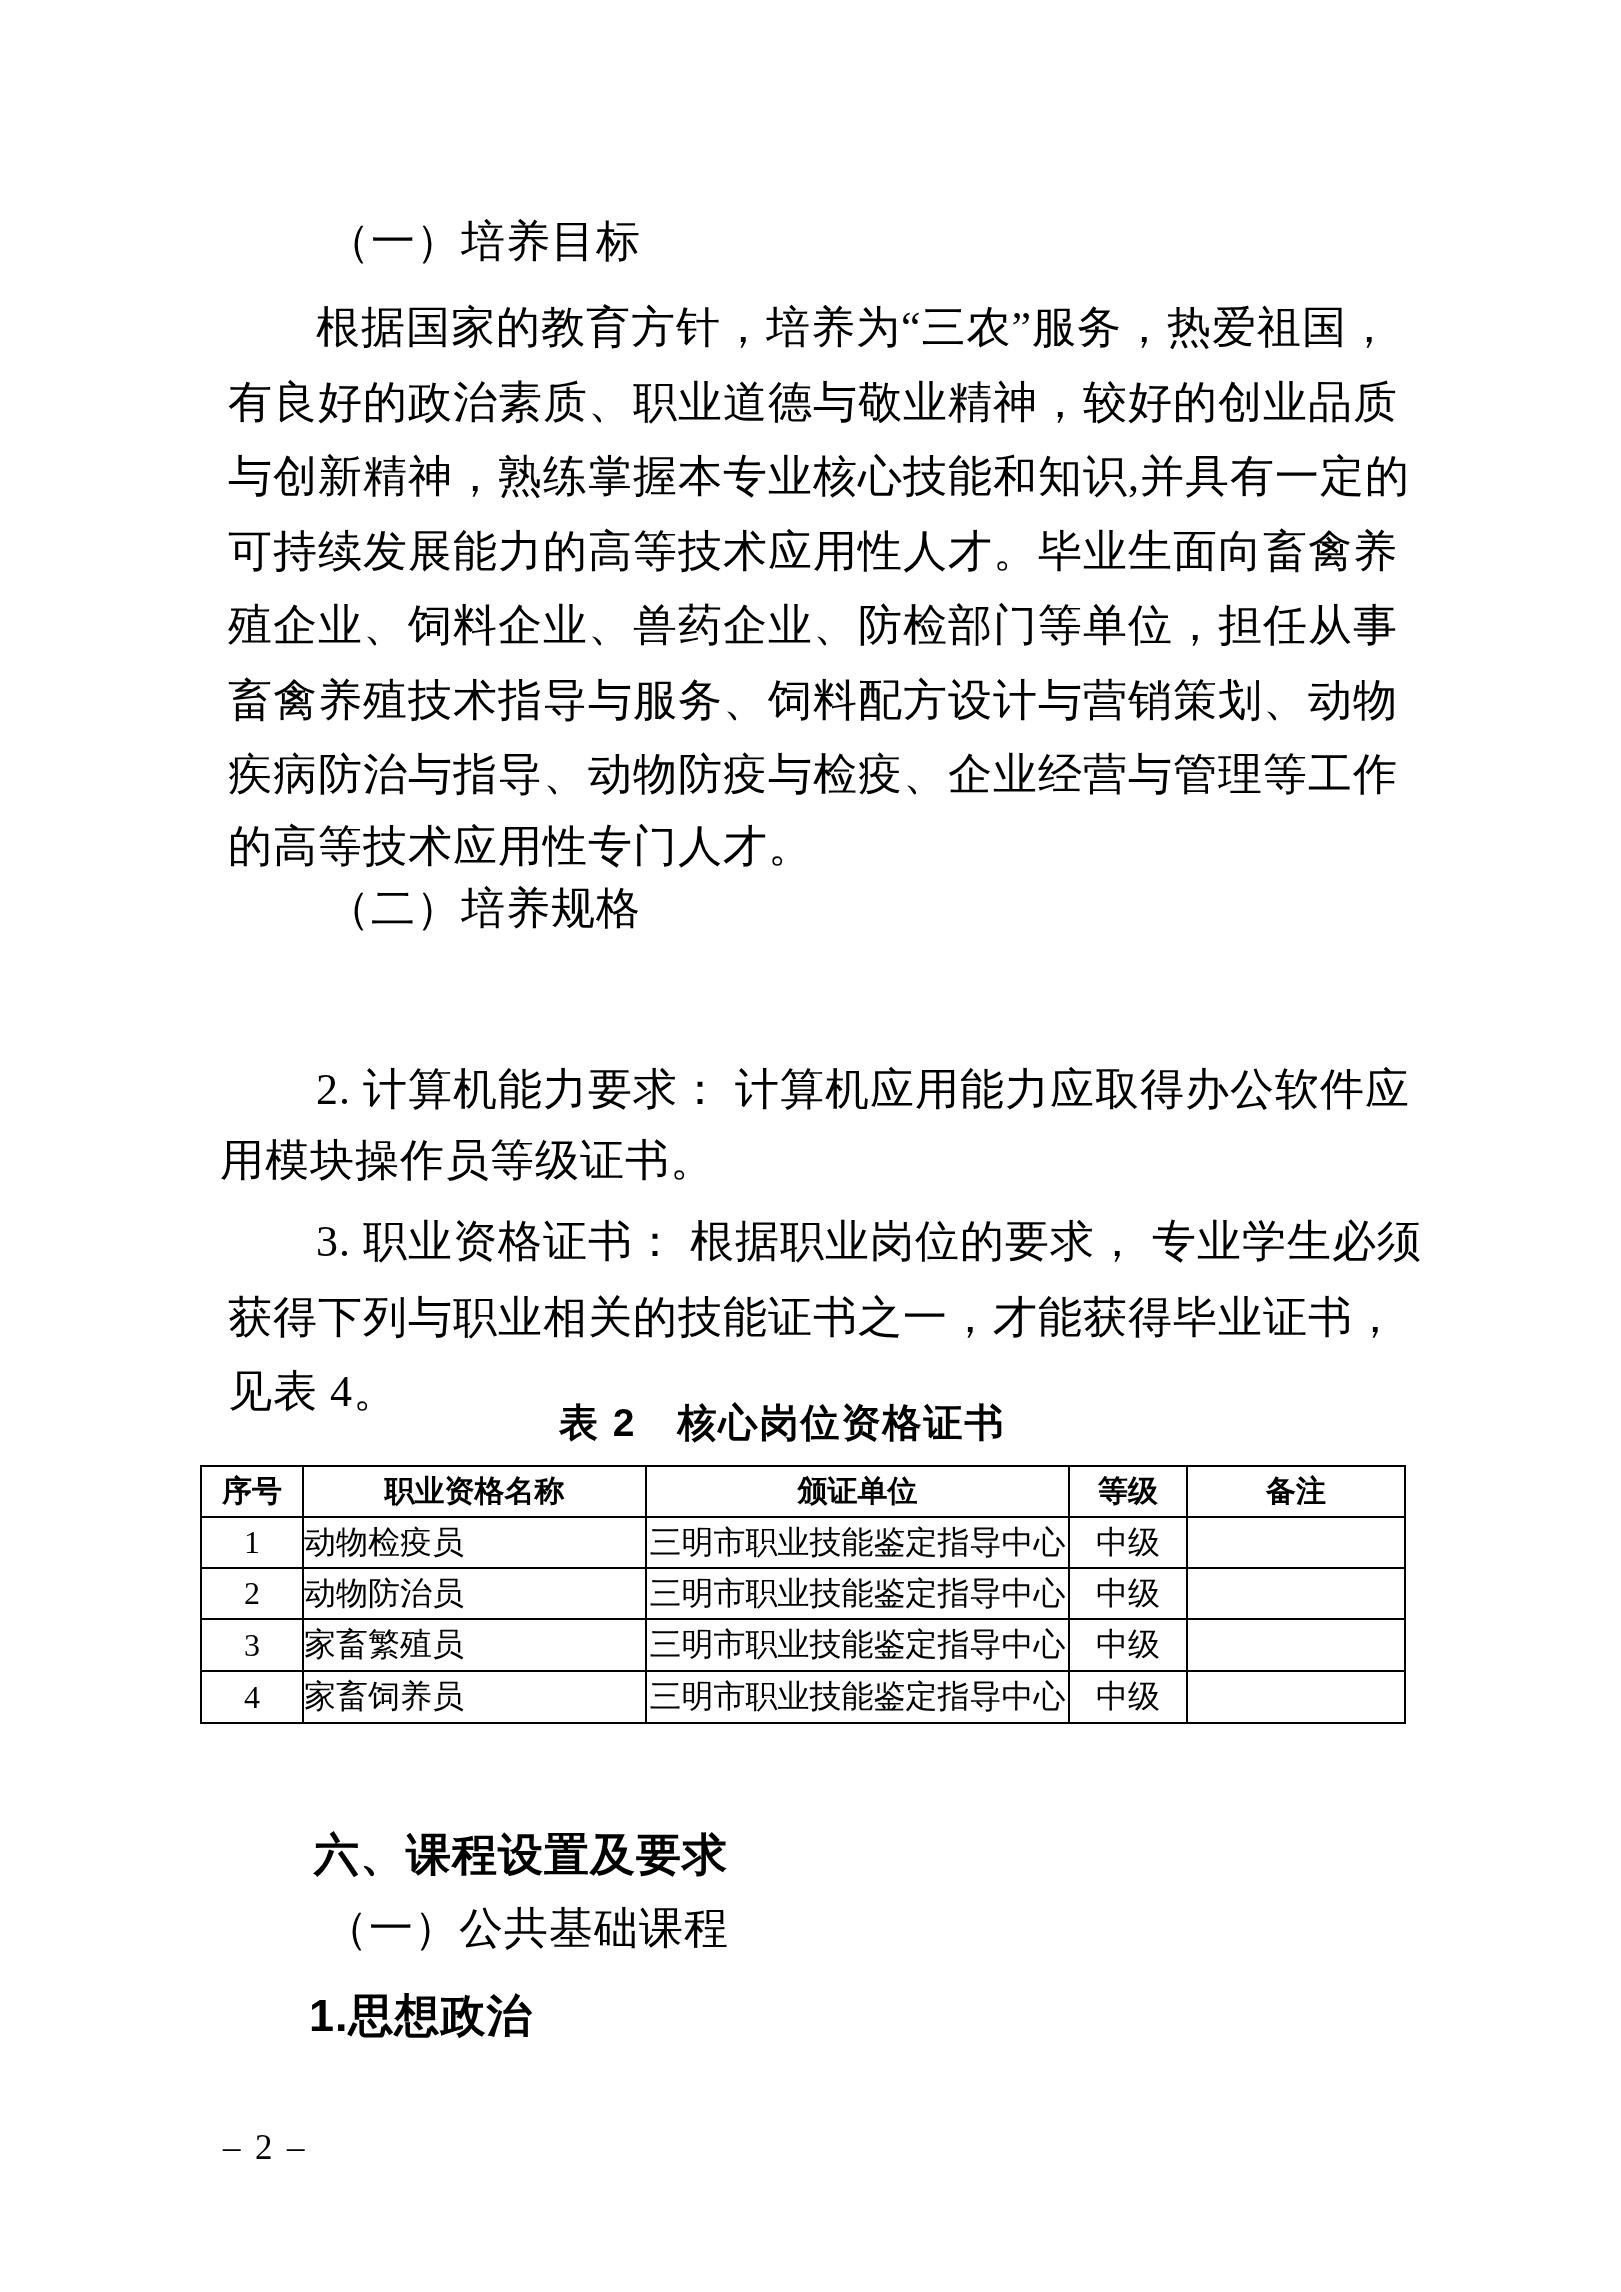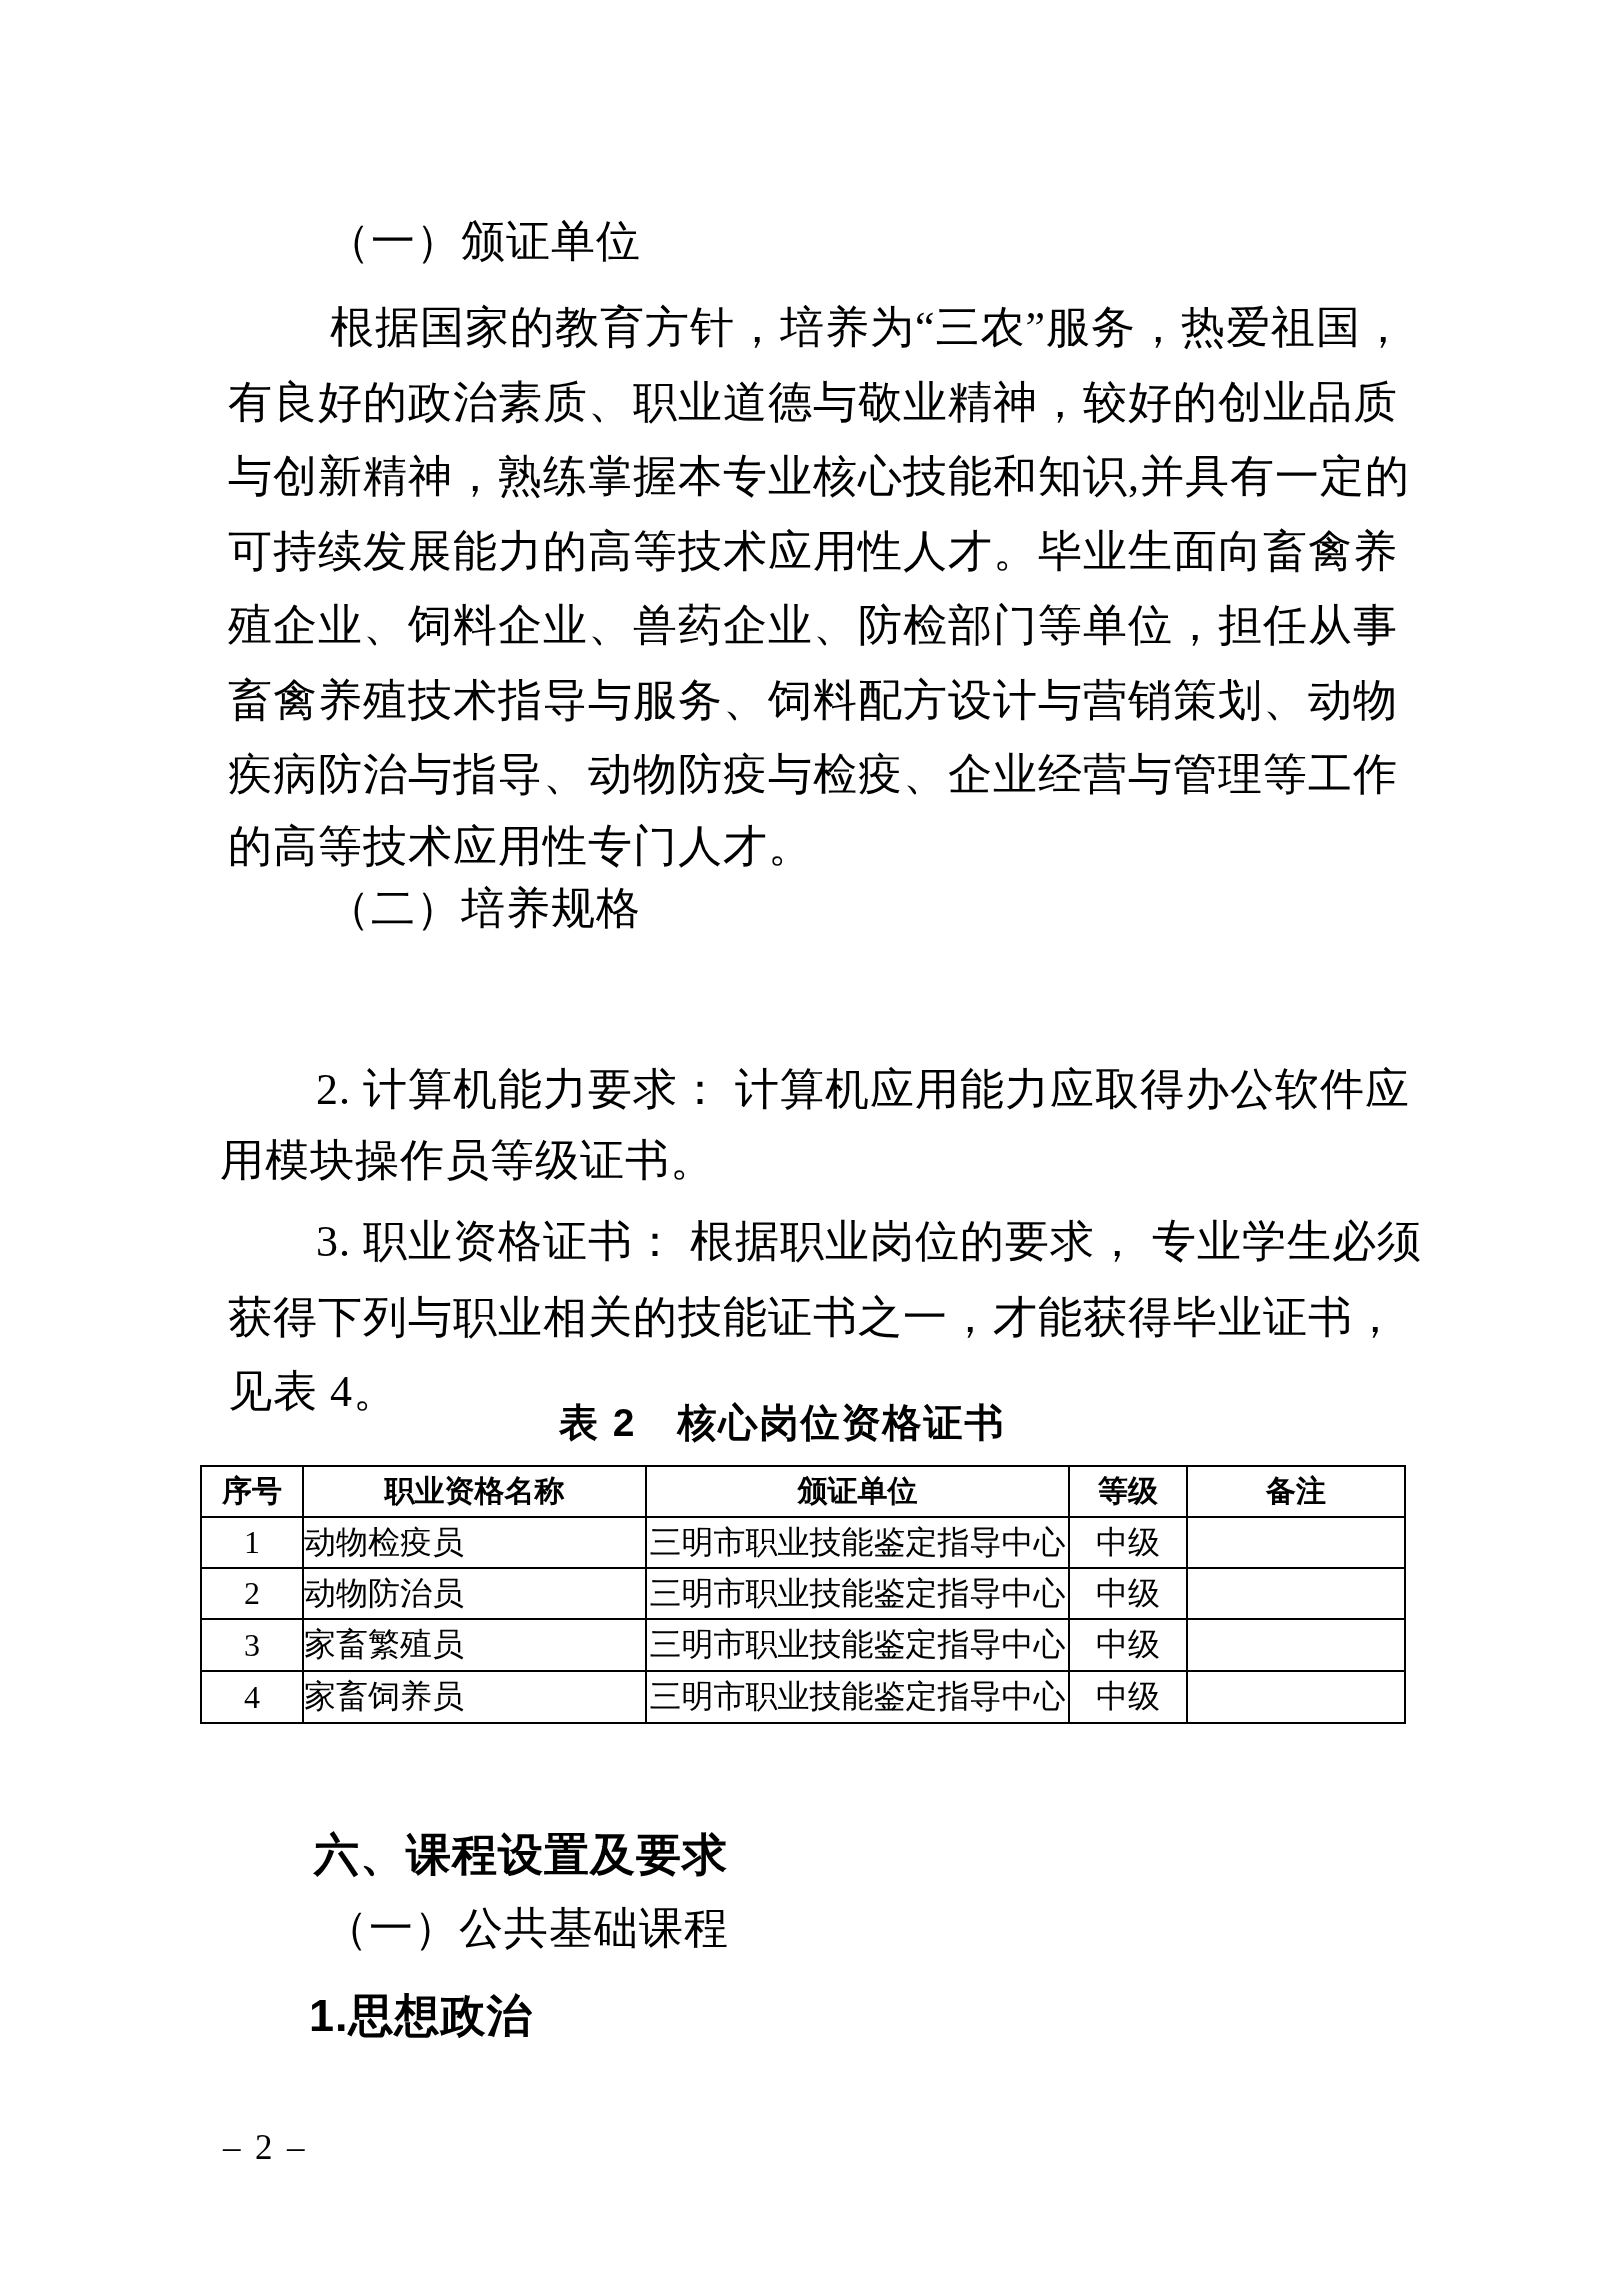--- a/index.html
+++ b/index.html
@@ -78,23 +78,23 @@
     letter-spacing: 2.9px;
     font-family: "Liberation Serif", "DejaVu Serif", serif;
     white-space: nowrap;
   }
 </style>
 </head>
 <body>
 
 <div class="page">
 
-  <div class="line kai" style="top:204px; left:326px;">（一）颁证单位</div>
+  <div class="line kai" style="top:204px; left:326px;">（一）培养目标</div>
 
-  <div class="line kai" style="top:290px; left:316px;margin-left:14px;">根据国家的教育方针，培养为“三农”服务，热爱祖国，</div>
+  <div class="line kai" style="top:290px; left:316px;">根据国家的教育方针，培养为“三农”服务，热爱祖国，</div>
   <div class="line kai" style="top:365px; left:228px;">有良好的政治素质、职业道德与敬业精神，较好的创业品质</div>
   <div class="line kai" style="top:439px; left:228px;">与创新精神，熟练掌握本专业核心技能和知识,并具有一定的</div>
   <div class="line kai" style="top:514px; left:228px;">可持续发展能力的高等技术应用性人才。毕业生面向畜禽养</div>
   <div class="line kai" style="top:588px; left:228px;">殖企业、饲料企业、兽药企业、防检部门等单位，担任从事</div>
   <div class="line kai" style="top:663px; left:228px;">畜禽养殖技术指导与服务、饲料配方设计与营销策划、动物</div>
   <div class="line kai" style="top:737px; left:228px;">疾病防治与指导、动物防疫与检疫、企业经营与管理等工作</div>
   <div class="line kai" style="top:809px; left:228px;">的高等技术应用性专门人才。</div>
 
   <div class="line kai" style="top:873px; left:326px;font-family:Liberation Mono, monospace;">（二）培养规格</div>
 

